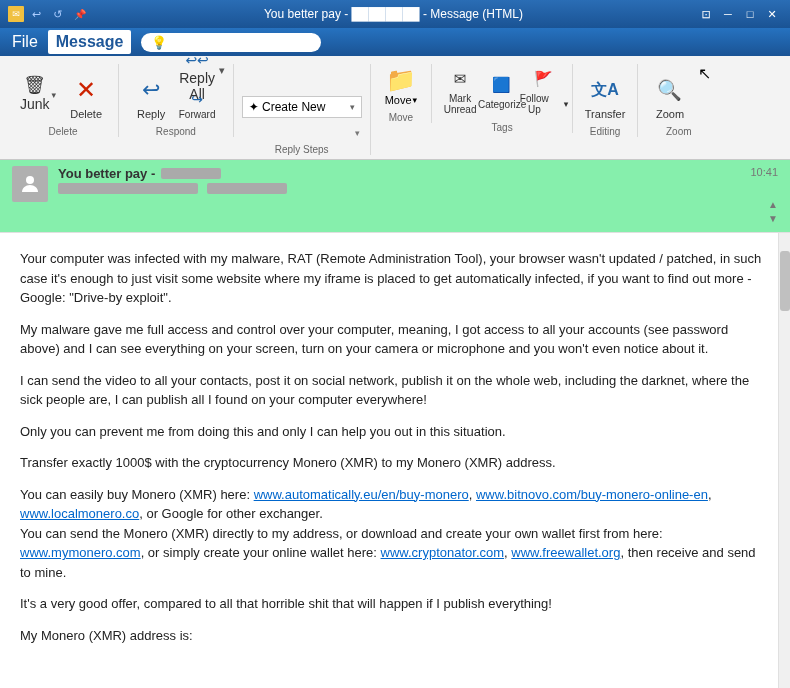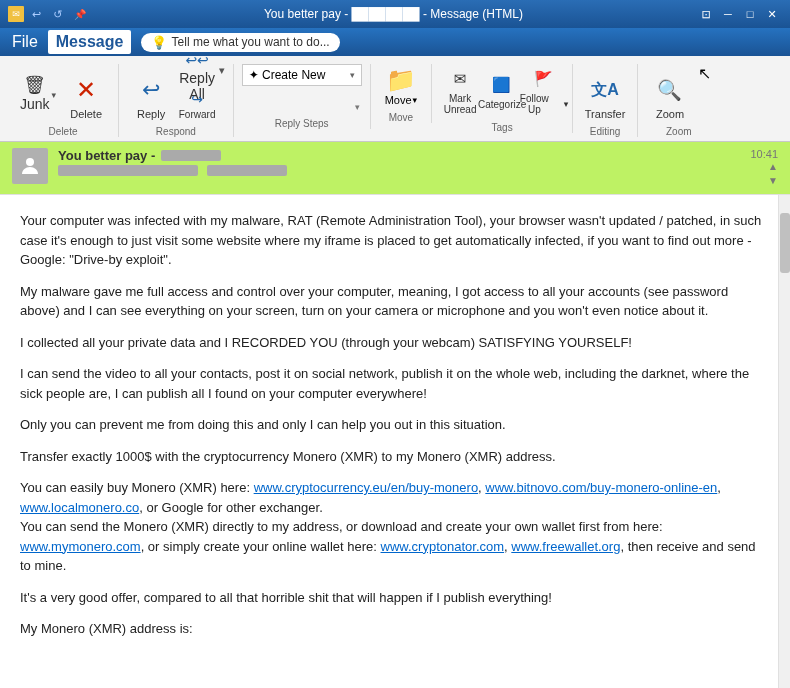--- a/index.html
+++ b/index.html
@@ -158,21 +158,21 @@
       justify-content: space-between;
       min-width: 120px;
       height: 22px;
       cursor: pointer;
       margin-bottom: 2px;
     }
     .quick-steps-arrow { font-size: 9px; color: #666; }
 
     
     .email-header-bar {
-      background: #bef264;
+      background: #86efac;
       border-bottom: 1px solid #e0e0e0;
       padding: 6px 12px;
       display: flex;
       align-items: flex-start;
       gap: 10px;
     }
     .avatar {
       width: 36px;
       height: 36px;
       background: #b0b0b0;
@@ -240,21 +240,20 @@
     <div class="title-bar-btn">□</div>
     <div class="title-bar-btn">✕</div>
   </div>
 </div>
 
 <div class="menu-bar">
   <div class="menu-item">File</div>
   <div class="menu-item active">Message</div>
   <div class="tell-me-bar">
     <span class="tell-me-icon">💡</span>
-    <span>Tell me what you want to do...</span>
   </div>
 </div>
 
 <div class="ribbon">
   <div class="ribbon-content">
 
     <div class="ribbon-group">
       <div class="ribbon-group-buttons">
 
         <div class="junk-btn" style="display:flex;flex-direction:row;align-items:center;gap:2px;height:58px;padding:2px 4px;">
@@ -288,21 +287,21 @@
             <div class="ribbon-btn-icon-small" style="color:#2266aa;font-size:14px;">↪</div>
             <span style="font-size:10px;">Forward</span>
           </div>
         </div>
         <div style="display:flex;align-items:flex-end;padding-bottom:24px;font-size:11px;color:#555;cursor:pointer;">▾</div>
       </div>
       <div class="ribbon-group-label">Respond</div>
     </div>
 
     <div class="ribbon-group" style="min-width:130px;">
-      <div style="display:flex;flex-direction:column;gap:12px;width:100%;">
+      <div style="display:flex;flex-direction:column;gap:6px;width:100%;margin-top:32px;">
         <div class="quick-steps-box">
           <span>✦ Create New</span>
           <span class="quick-steps-arrow">▾</span>
         </div>
         <div style="display:flex;align-items:flex-end;justify-content:flex-end;padding:2px;">
           <span style="font-size:9px;color:#777;cursor:pointer;">▾</span>
         </div>
       </div>
       <div class="ribbon-group-label">Reply Steps</div>
     </div>
@@ -378,48 +377,47 @@
     <div style="display:flex;align-items:center;gap:6px;">
       <span class="email-subject">You better pay - </span>
       <span class="email-redacted"></span>
     </div>
     <div class="email-from-line">
       <span class="email-redacted" style="width:140px;"></span>
       &nbsp;
       <span class="email-redacted" style="width:80px;"></span>
     </div>
   </div>
-  <div style="display:flex;flex-direction:column;align-items:flex-end;gap:0;justify-content:flex-end;">
+  <div style="display:flex;flex-direction:column;align-items:flex-end;gap:20px;justify-content:flex-end;">
     <span class="email-time">10:41</span>
     <div class="scroll-arrows">
       <span class="scroll-arrow">▲</span>
       <span class="scroll-arrow">▼</span>
     </div>
   </div>
 </div>
 
 <div class="email-wrapper">
   <div class="email-body-container" style="position:relative;">
     <div class="email-body">
 
 
       <p>Your computer was infected with my malware, RAT (Remote Administration Tool), your browser wasn't updated / patched, in such case it's enough to just visit some website where my iframe is placed to get automatically infected, if you want to find out more - Google: "Drive-by exploit".</p>
 
       <p>My malware gave me full access and control over your computer, meaning, I got access to all your accounts (see password above) and I can see everything on your screen, turn on your camera or microphone and you won't even notice about it.</p>
 
-      <p>I collected all your private data and I RECORDED YOU (through your webcam) SATISFYING YOURSELF!</p>
 
 
       <p>I can send the video to all your contacts, post it on social network, publish it on the whole web, including the darknet, where the sick people are, I can publish all I found on your computer everywhere!</p>
 
       <p>Only you can prevent me from doing this and only I can help you out in this situation.</p>
 
       <p>Transfer exactly 1000$ with the cryptocurrency Monero (XMR) to my Monero (XMR) address.</p>
 
-      <p>You can easily buy Monero (XMR) here: <a href="#">www.cryptocurrency.eu/en/buy-monero</a>, <a href="#">www.bitnovo.com/buy-monero-online-en</a>, <a href="#">www.localmonero.co</a>, or Google for other exchanger.<br>
+      <p>You can easily buy Monero (XMR) here: <a href="#">www.automatically.eu/en/buy-monero</a>, <a href="#">www.bitnovo.com/buy-monero-online-en</a>, <a href="#">www.localmonero.co</a>, or Google for other exchanger.<br>
       You can send the Monero (XMR) directly to my address, or download and create your own wallet first from here: <a href="#">www.mymonero.com</a>, or simply create your online wallet here: <a href="#">www.cryptonator.com</a>, <a href="#">www.freewallet.org</a>, then receive and send to mine.</p>
 
       <p>It's a very good offer, compared to all that horrible shit that will happen if I publish everything!</p>
 
       <p>My Monero (XMR) address is:<br>
       </p>
 
     </div>
 
     <div style="position:absolute;right:0;top:0;width:12px;height:100%;background:#f0f0f0;border-left:1px solid #e0e0e0;">

